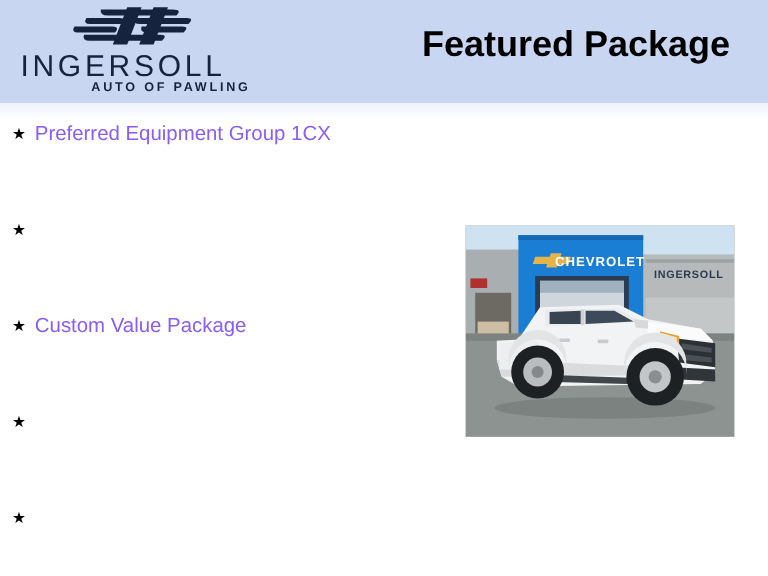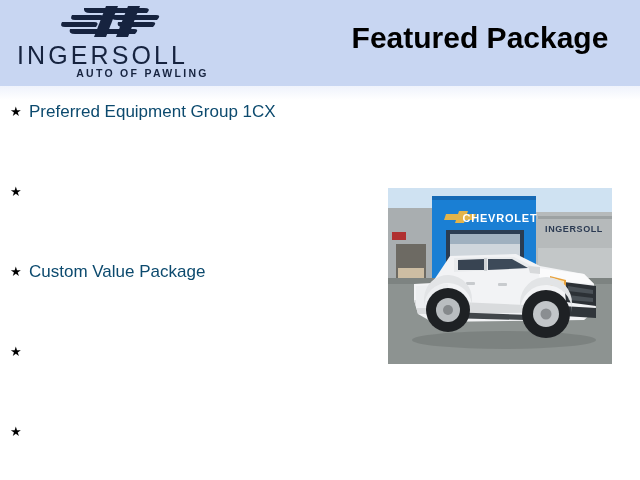--- a/index.html
+++ b/index.html
@@ -115,21 +115,21 @@
     flex: 0 0 auto;
     width: 19px;
     font-size: 13px;
     line-height: 24px;
     color: #000000;
   }
   .feature-label {
     flex: 1 1 auto;
     font-size: 17px;
     line-height: 24px;
-    color: #0c4a6e;
+    color: #8b5cf6;
     white-space: nowrap;
   }
 
   
   #vehicle-photo {
     position: absolute;
     left: 388px;
     top: 188px;
     width: 224px;
     height: 176px;

